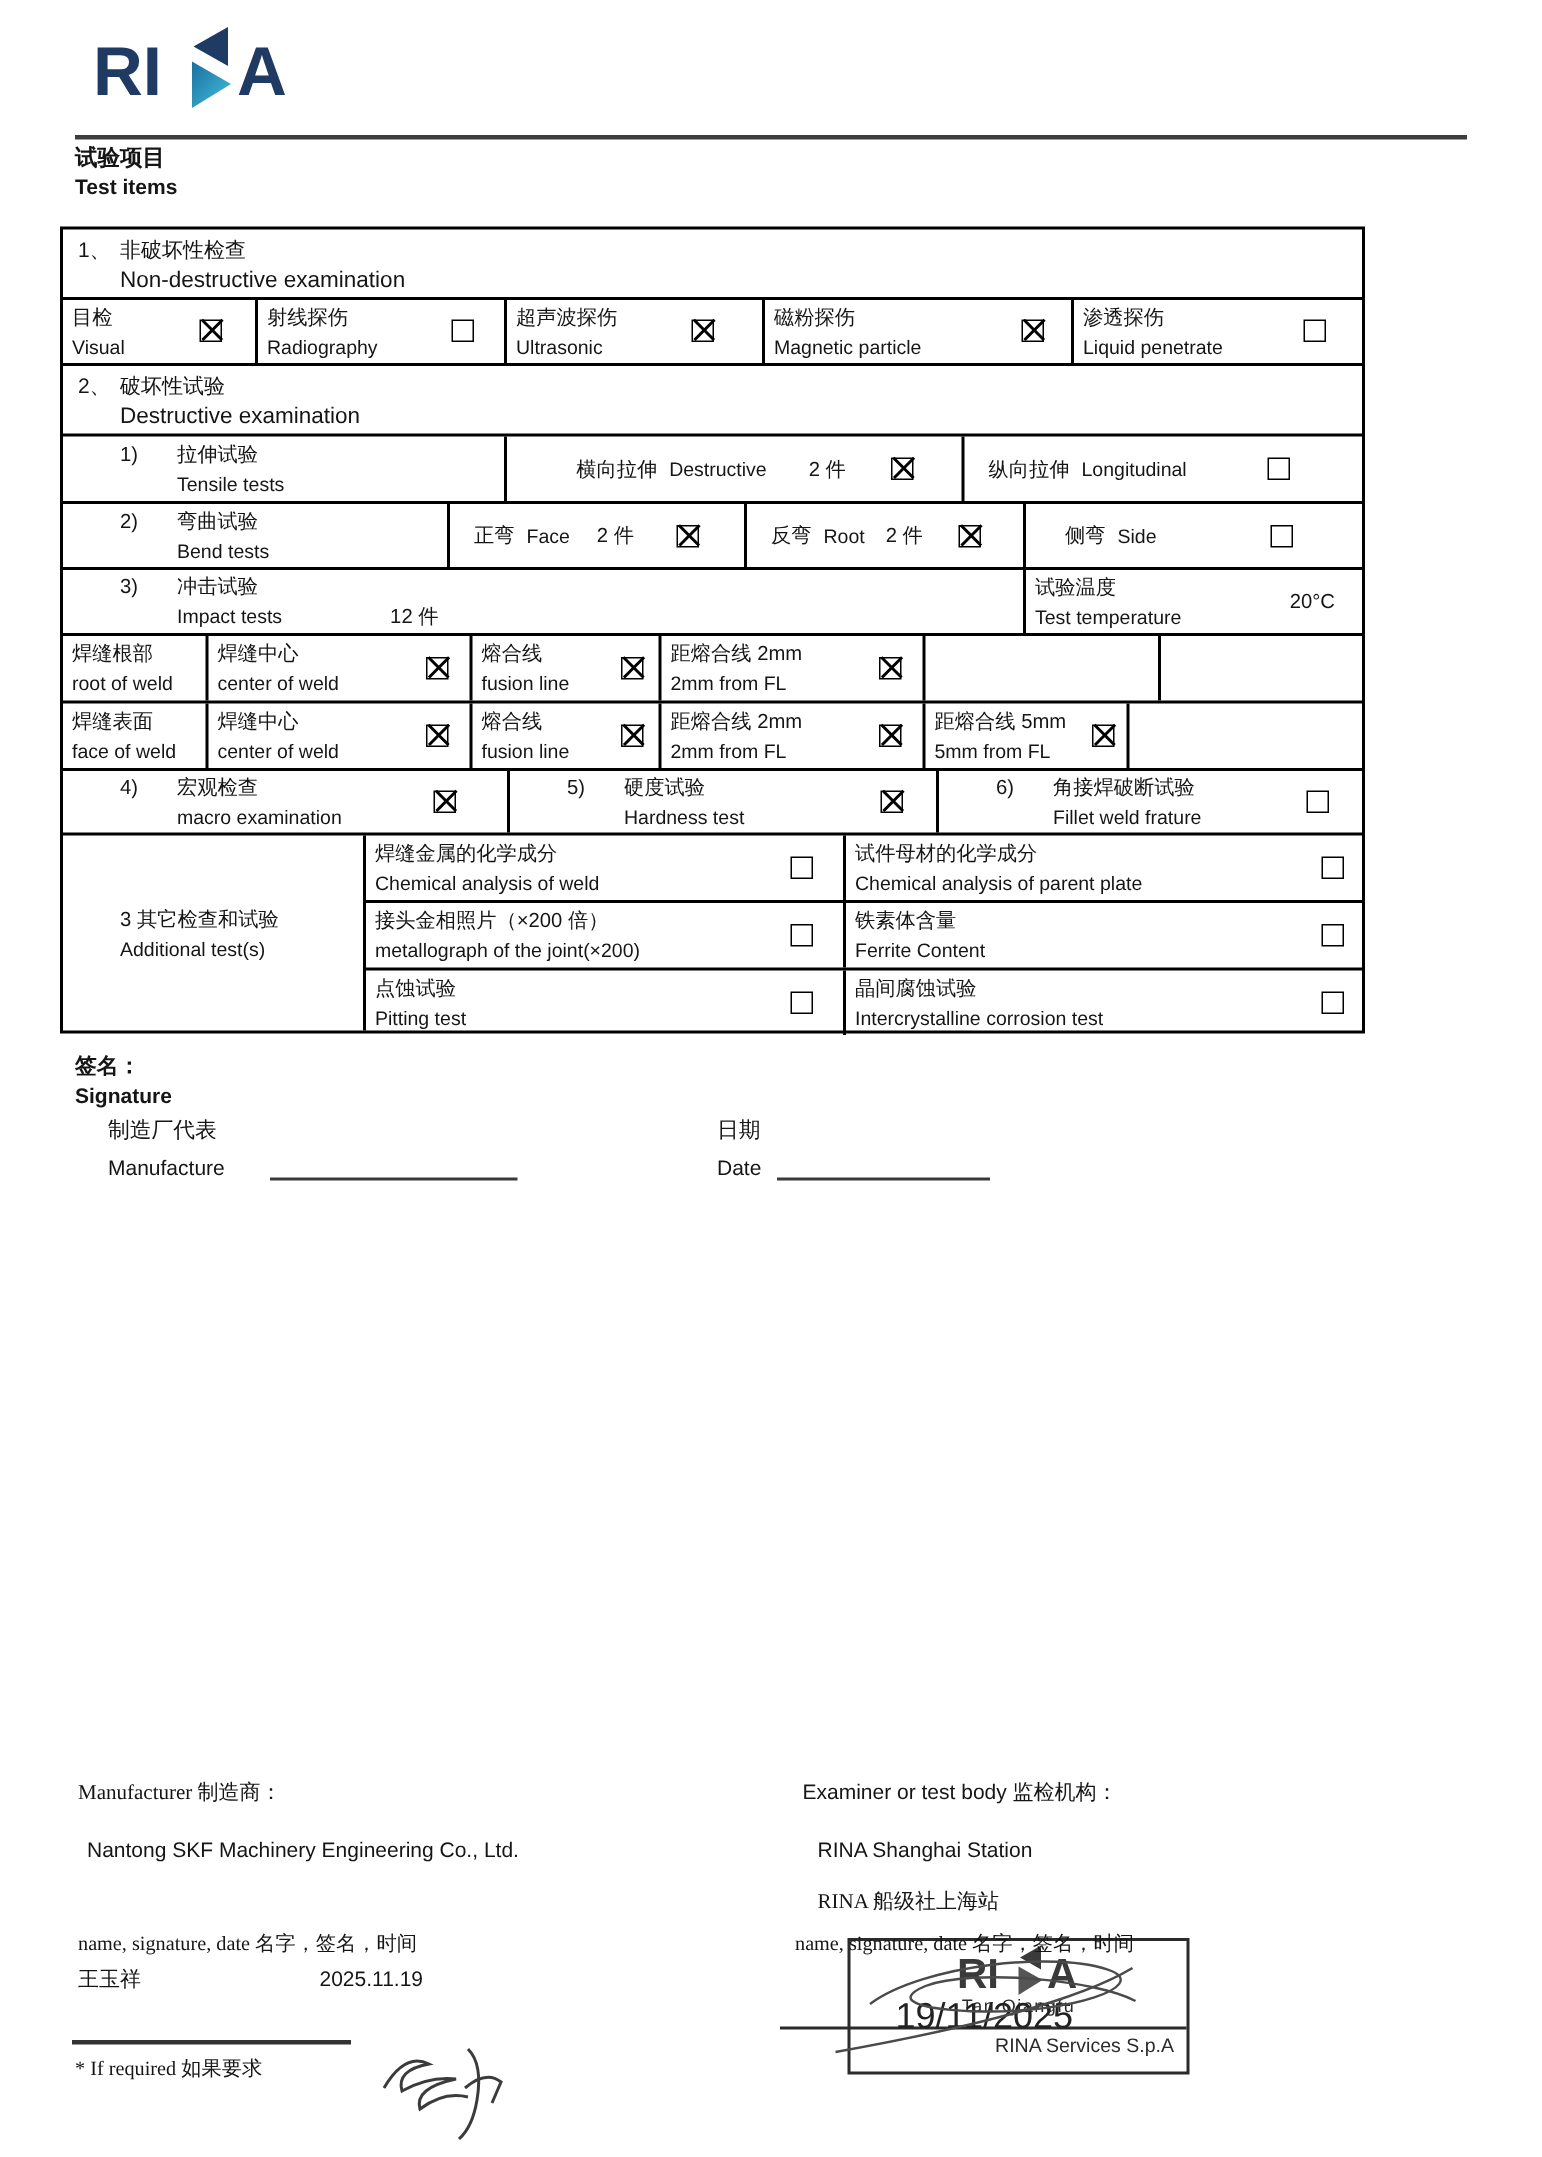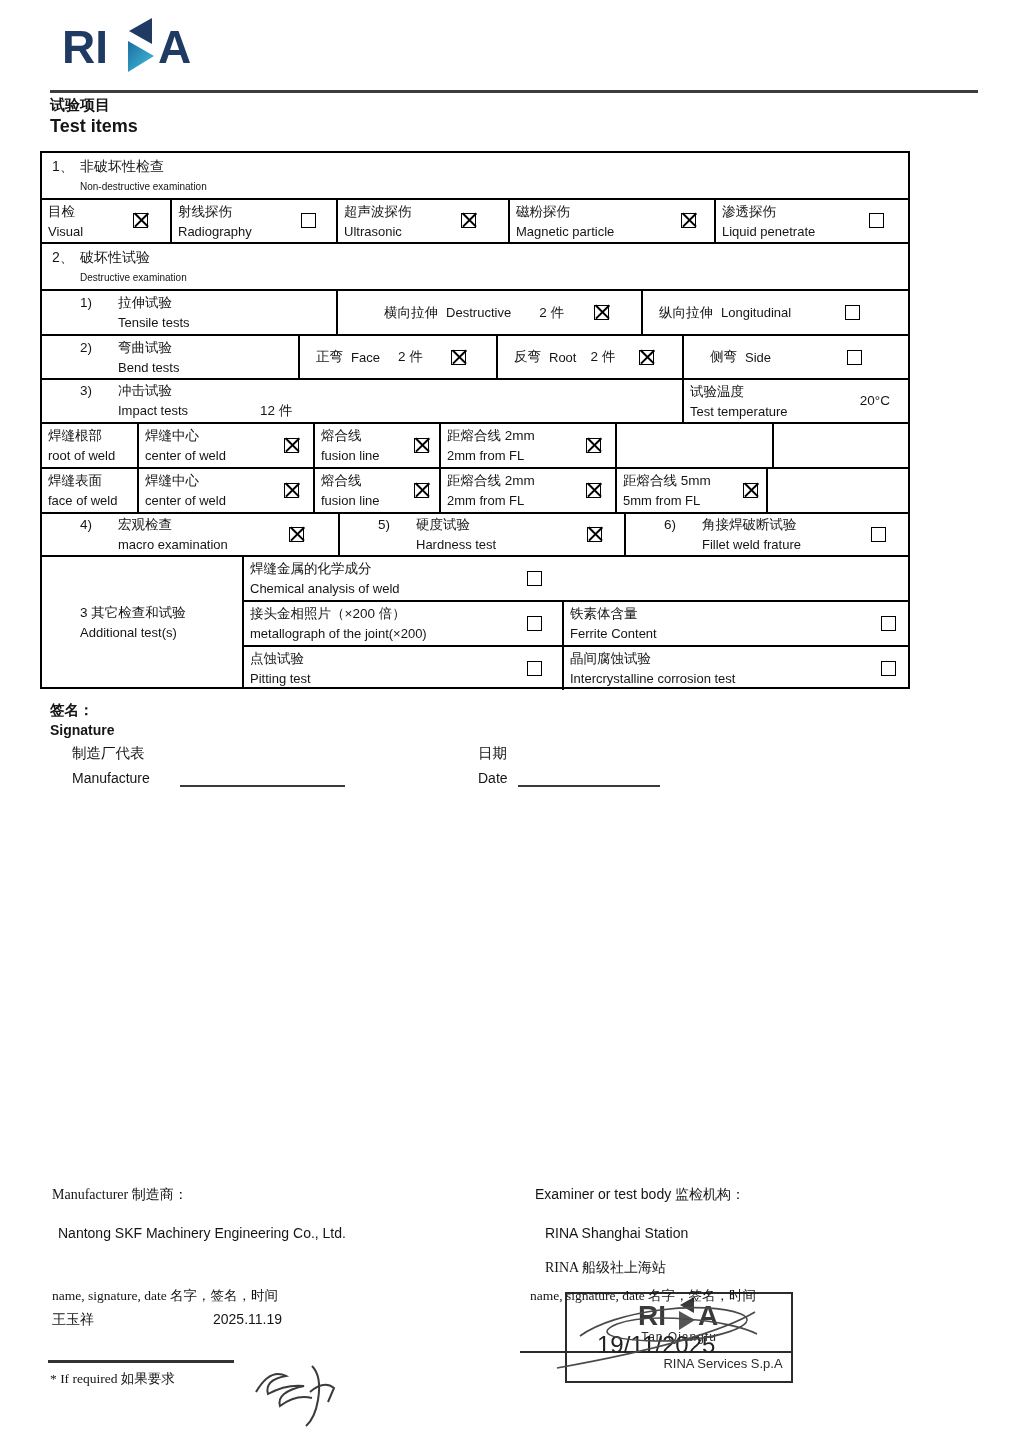--- a/index.html
+++ b/index.html
@@ -3,34 +3,34 @@
 <meta charset="utf-8">
 <style>
   html,body{margin:0;padding:0;background:#e8e8e8;}
   .page{position:relative;width:1028px;height:1438px;background:#ffffff;margin:0 auto;
         font-family:"Liberation Sans","DejaVu Sans",sans-serif;color:#151515;overflow:hidden;}
   .abs{position:absolute;}
 
   
   .hrule{position:absolute;left:50px;top:90px;width:928px;height:3px;background:#3d3d3d;}
   .title-zh{position:absolute;left:50px;top:96px;font-size:15px;font-weight:bold;}
-  .title-en{position:absolute;left:50px;top:116px;font-size:18px;font-weight:bold;}
+  .title-en{position:absolute;left:50px;top:116px;font-size:14px;font-weight:bold;}
 
   
   .tbl{position:absolute;left:40px;top:151px;width:870px;border:2px solid #000;box-sizing:border-box;}
   .trow{display:flex;box-sizing:border-box;}
   .trow + .trow{border-top:2px solid #000;}
   .cell{position:relative;box-sizing:border-box;display:flex;flex-direction:column;justify-content:center;padding:2px 4px 2px 6px;}
   .cell + .cell{border-left:2px solid #000;}
   .zh{font-size:13.5px;line-height:20px;white-space:nowrap;}
   .en{font-size:13px;line-height:19px;white-space:nowrap;}
   .sec{flex-direction:column;justify-content:center;padding-left:10px;}
   .sec .l1{display:flex;font-size:14px;line-height:21px;}
   .sec .num{width:28px;}
-  .sec .l2{padding-left:28px;font-size:10px;line-height:19px;}
+  .sec .l2{padding-left:28px;font-size:15px;line-height:19px;}
   .numcell{padding-left:38px;}
   .numcell .l1{display:flex;font-size:13.5px;line-height:20px;}
   .numcell .num{width:38px;}
   .numcell .l2{padding-left:38px;font-size:13px;line-height:19px;display:flex;}
   .cline{flex-direction:row;align-items:center;}
   .cb{width:15px;height:15px;border:1.6px solid #000;box-sizing:border-box;position:relative;flex:none;background:#fff;}
   .cb.checked::before,.cb.checked::after{content:"";position:absolute;left:-2px;top:5.2px;width:19px;height:1.5px;background:#000;}
   .cb.checked::before{transform:rotate(45deg);}
   .cb.checked::after{transform:rotate(-45deg);}
   .cb-abs{position:absolute;top:50%;margin-top:-8px;}
@@ -229,21 +229,21 @@
       <div class="cell" style="width:126px;">
         <span class="zh">熔合线</span>
         <span class="en">fusion line</span>
         <span class="cb cb-abs checked" style="right:10px;"></span>
       </div>
       <div class="cell" style="width:176px;">
         <span class="zh">距熔合线 2mm</span>
         <span class="en">2mm from FL</span>
         <span class="cb cb-abs checked" style="right:14px;"></span>
       </div>
-      <div class="cell" style="width:151px;">
+      <div class="cell" style="width:136px;">
         <span class="zh">距熔合线 5mm</span>
         <span class="en">5mm from FL</span>
         <span class="cb cb-abs checked" style="right:8px;"></span>
       </div>
       <div class="cell" style="flex:1;"></div>
     </div>
 
     <div class="trow" style="height:43px;">
       <div class="cell numcell" style="width:296px;">
         <div class="l1">
@@ -275,20 +275,25 @@
       <div class="cell" style="width:200px;padding-left:38px;">
         <span class="zh">3 其它检查和试验</span>
         <span class="en">Additional test(s)</span>
       </div>
       <div style="flex:1;display:flex;flex-direction:column;border-left:2px solid #000;box-sizing:border-box;">
         <div style="display:flex;flex:1;box-sizing:border-box;">
           <div class="cell" style="width:318px;border-left:none;">
             <span class="zh">焊缝金属的化学成分</span>
             <span class="en">Chemical analysis of weld</span>
             <span class="cb cb-abs" style="right:20px;"></span>
+          </div>
+          <div class="cell" style="flex:1;">
+            <span class="zh">试件母材的化学成分</span>
+            <span class="en">Chemical analysis of parent plate</span>
+            <span class="cb cb-abs" style="right:12px;"></span>
           </div>
         </div>
         <div style="display:flex;flex:1;border-top:2px solid #000;box-sizing:border-box;">
           <div class="cell" style="width:318px;border-left:none;">
             <span class="zh">接头金相照片（×200 倍）</span>
             <span class="en">metallograph of the joint(×200)</span>
             <span class="cb cb-abs" style="right:20px;"></span>
           </div>
           <div class="cell" style="flex:1;">
             <span class="zh">铁素体含量</span>

